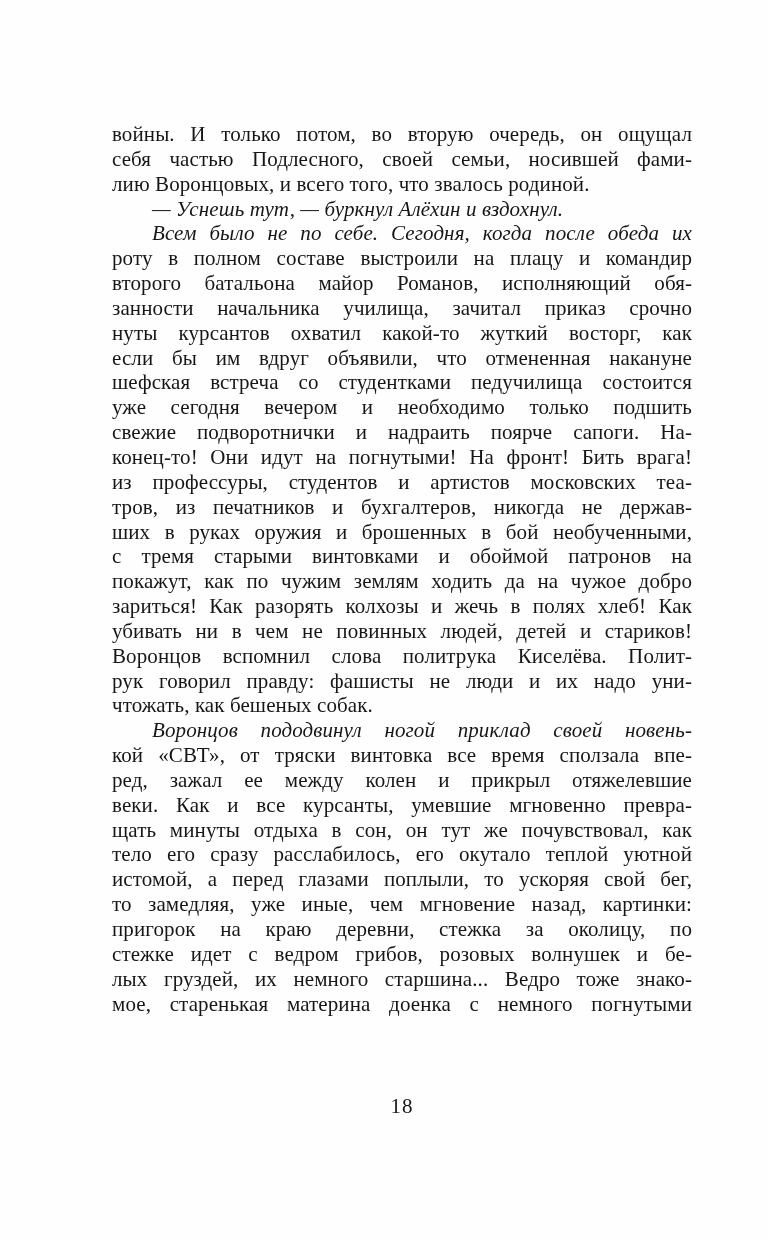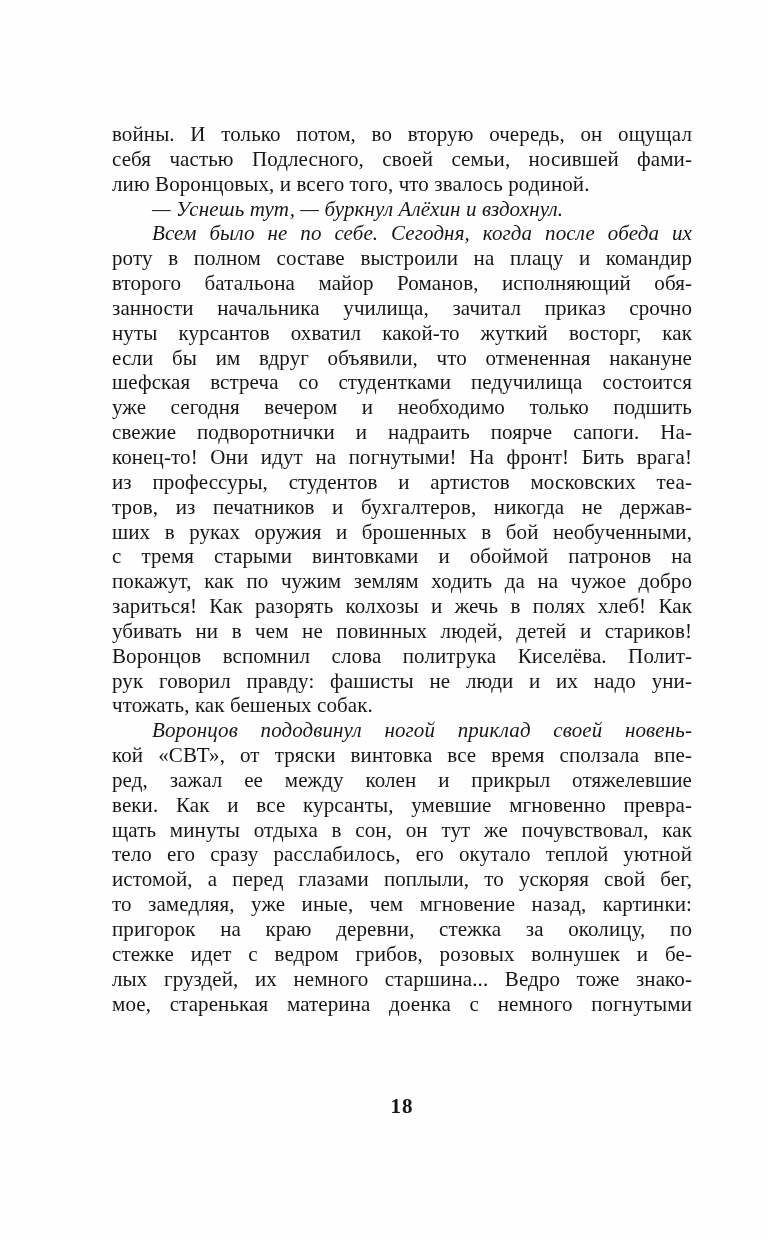--- a/index.html
+++ b/index.html
@@ -40,21 +40,21 @@
     box-sizing: border-box;
     font-style: italic;
   }
   .page-number {
     position: absolute;
     top: 1094px;
     left: 112px;
     width: 580px;
     text-align: center;
     font-size: 21px;
-    font-weight: bold;
+    font-weight: normal;
     letter-spacing: 1px;
   }
 </style>
 </head>
 <body>
 
 <div class="page">
   <div class="text-block" id="text-block">
       <div class="line">войны. И только потом, во вторую очередь, он ощущал</div>
       <div class="line">себя частью Подлесного, своей семьи, носившей фами-</div>

